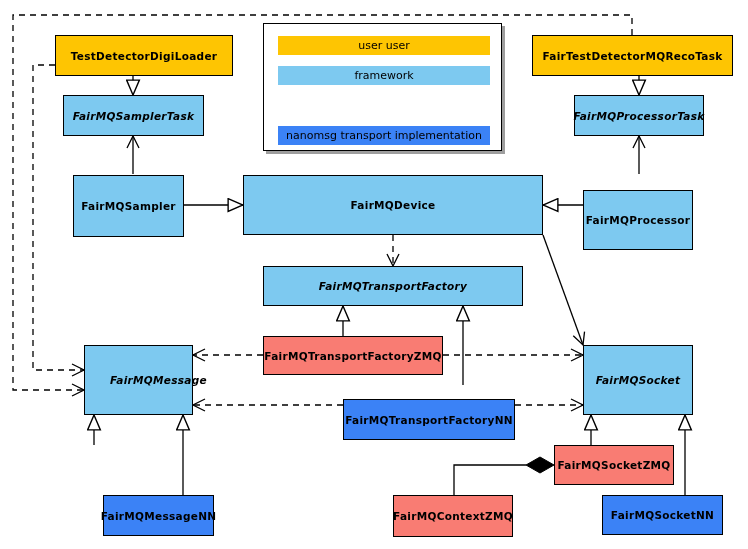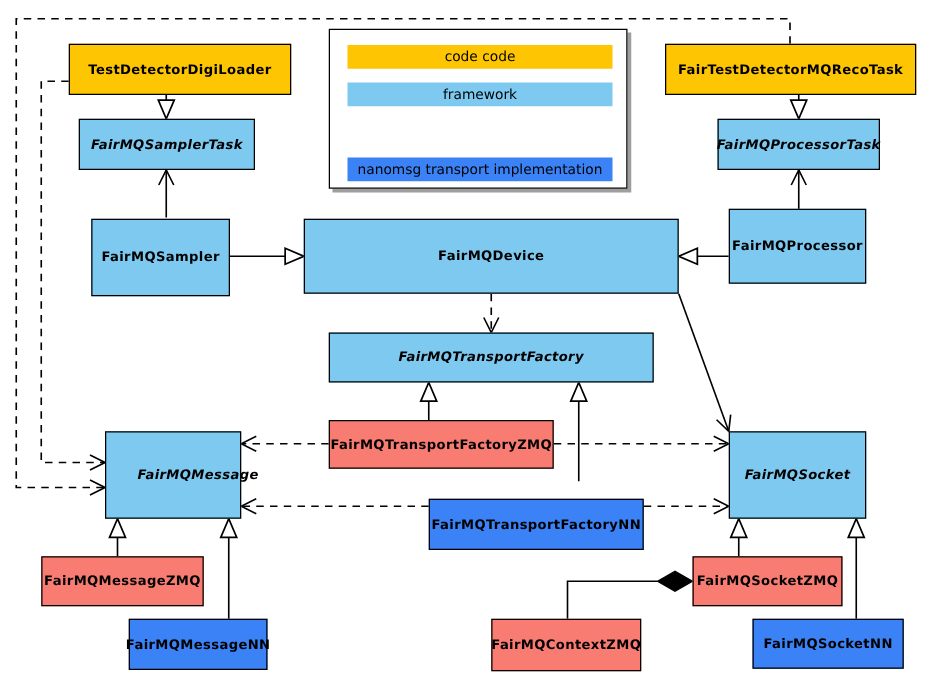--- a/index.html
+++ b/index.html
@@ -74,21 +74,21 @@
       <path d="M591,445 L591,415" marker-end="url(#tri)"></path>
       <path d="M685,495 L685,415" marker-end="url(#tri)"></path>
 
       <path d="M454,495 L454,465 L526,465"></path>
     </g>
     <polygon points="526,465 540,457 554,465 540,473" fill="#000000" stroke="#000000"></polygon>
   </svg>
 
   <div id="legend-box">
     <div class="legend-bar fill-user" style="top:12px;">
-        <span>code code</span>
+        <span>user user</span>
       </div>
     <div class="legend-bar fill-framework" style="top:42px;">
         <span>framework</span>
       </div>
     <div class="legend-bar fill-nanomsg" style="top:102px;">
         <span>nanomsg transport implementation</span>
       </div>
   </div>
 
   <div class="node fill-user" style="left:55px;top:35px;width:178px;height:41px;">TestDetectorDigiLoader</div>
@@ -96,33 +96,32 @@
   <div class="node fill-user" style="left:532px;top:35px;width:201px;height:41px;">FairTestDetectorMQRecoTask</div>
 
   <div class="node fill-framework abstract" style="left:63px;top:95px;width:141px;height:41px;">FairMQSamplerTask</div>
 
   <div class="node fill-framework abstract" style="left:574px;top:95px;width:130px;height:41px;">FairMQProcessorTask</div>
 
   <div class="node fill-framework" style="left:73px;top:175px;width:111px;height:62px;">FairMQSampler</div>
 
   <div class="node fill-framework" style="left:243px;top:175px;width:300px;height:60px;">FairMQDevice</div>
 
-  <div class="node fill-framework" style="left:583px;top:167px;width:110px;height:60px;">FairMQProcessor</div>
+  <div class="node fill-framework" style="left:583px;top:190px;width:110px;height:60px;">FairMQProcessor</div>
 
   <div class="node fill-framework abstract" style="left:263px;top:266px;width:260px;height:40px;">FairMQTransportFactory</div>
 
   <div class="node fill-zeromq" style="left:263px;top:336px;width:180px;height:39px;">FairMQTransportFactoryZMQ</div>
 
   <div class="node fill-nanomsg" style="left:343px;top:399px;width:172px;height:41px;">FairMQTransportFactoryNN</div>
 
   <div class="node fill-framework abstract" style="left:84px;top:345px;width:109px;height:70px;padding-left:40px;">FairMQMessage</div>
 
   <div class="node fill-framework abstract" style="left:583px;top:345px;width:110px;height:70px;">FairMQSocket</div>
 
-  <div class="node fill-zeromq" style="left:33px;top:445px;width:130px;height:40px;">FairMQMessageZMQ</div>
 
   <div class="node fill-nanomsg" style="left:103px;top:495px;width:111px;height:41px;">FairMQMessageNN</div>
 
   <div class="node fill-zeromq" style="left:393px;top:495px;width:120px;height:42px;">FairMQContextZMQ</div>
 
   <div class="node fill-zeromq" style="left:554px;top:445px;width:120px;height:40px;">FairMQSocketZMQ</div>
 
   <div class="node fill-nanomsg" style="left:602px;top:495px;width:121px;height:40px;">FairMQSocketNN</div>
 
 </div>

